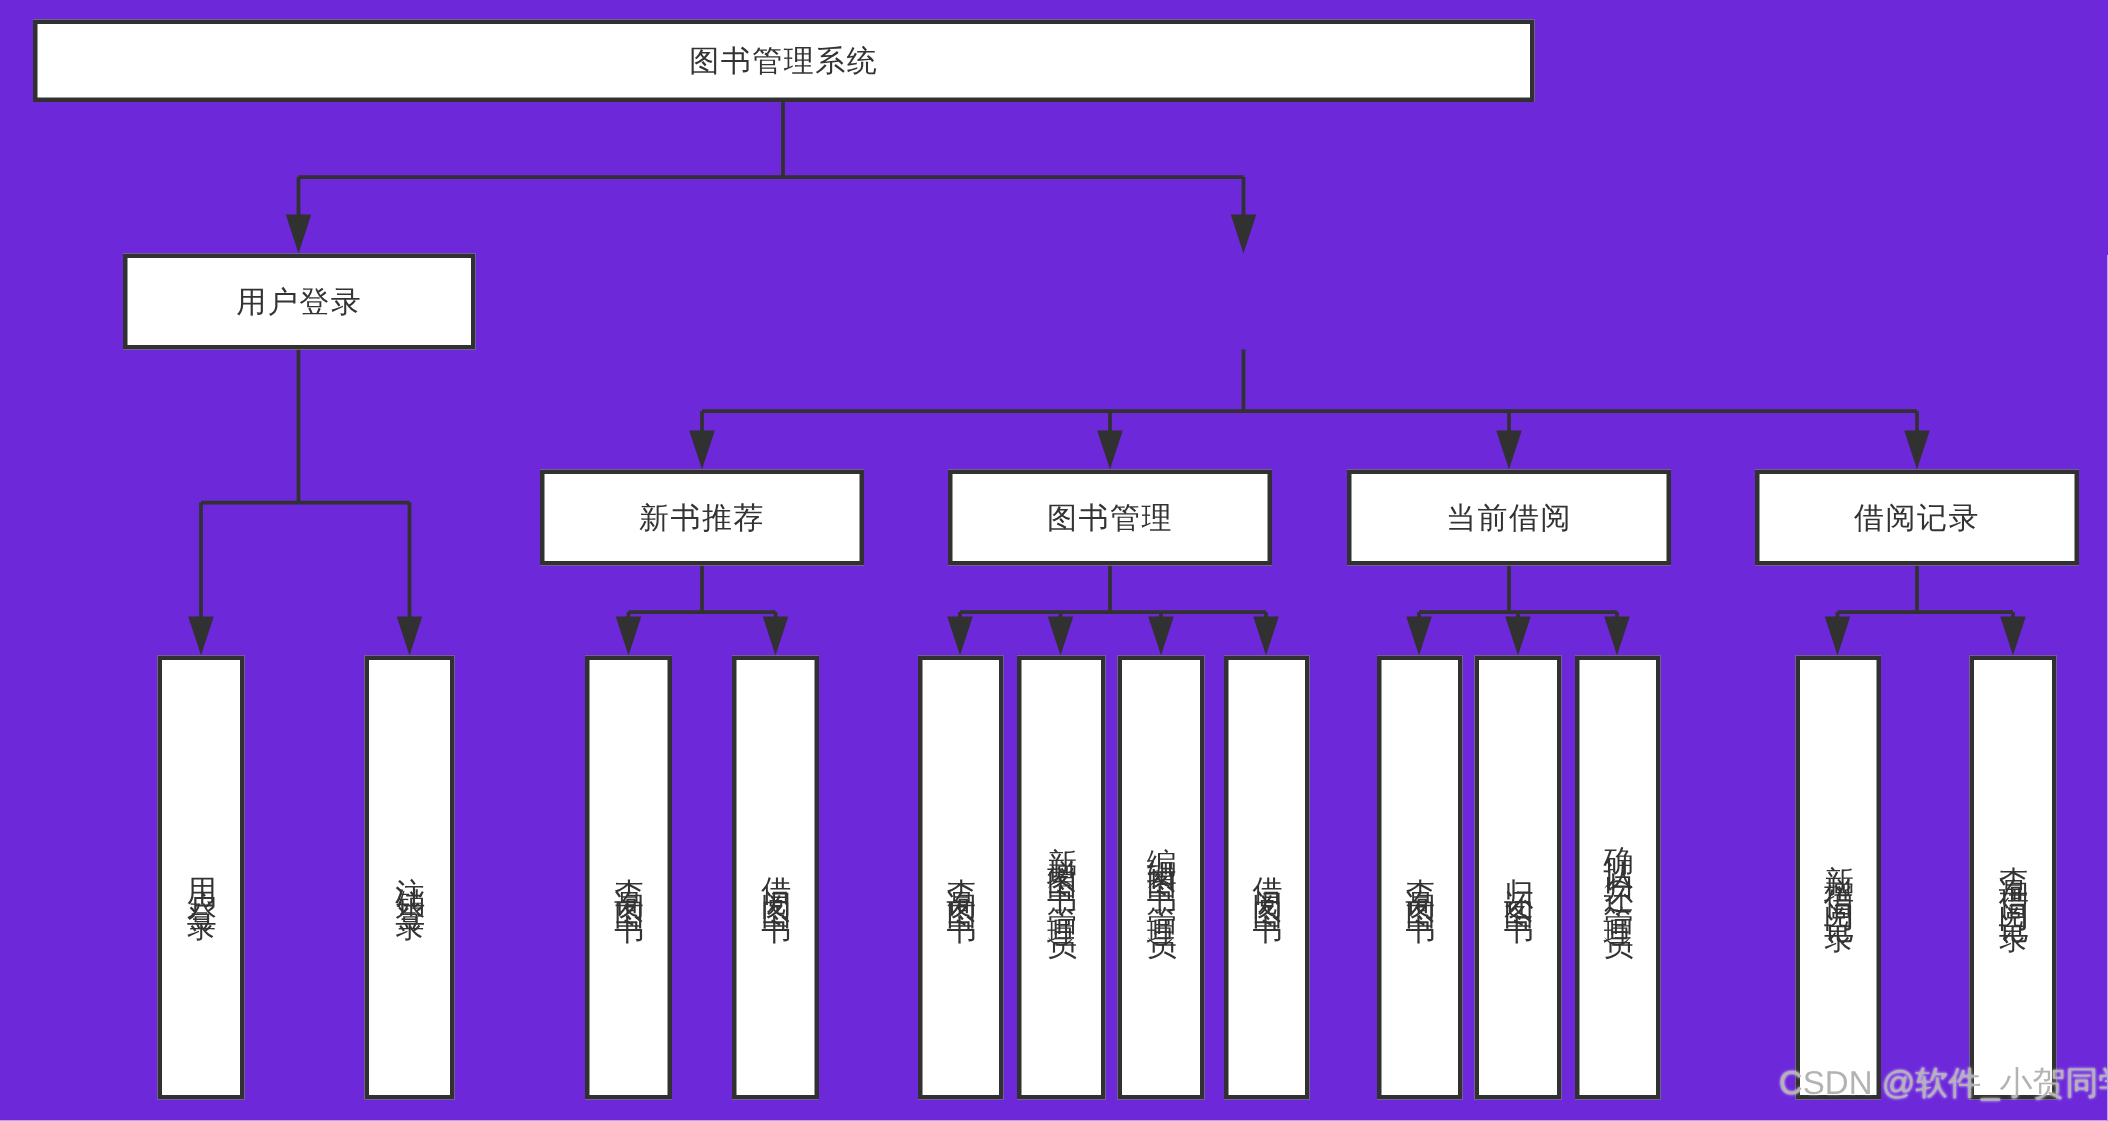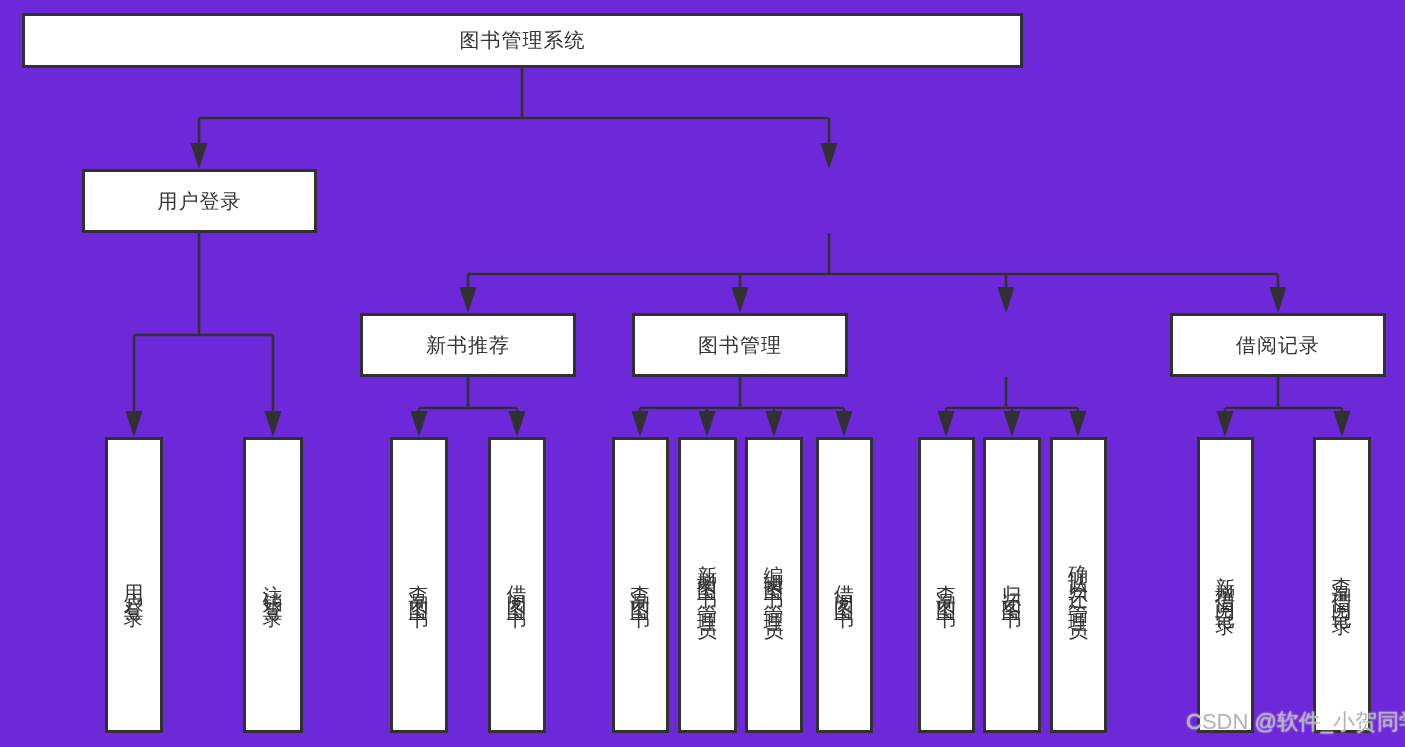--- a/index.html
+++ b/index.html
@@ -73,20 +73,21 @@
       <polygon points="1333.5,411 1350.5,411 1342,437" fill="#313131" stroke="none"></polygon>
     </g>
   </svg>
 
   <div class="node" style="left:22px;top:13px;width:1001px;height:55px">图书管理系统</div>
 
   <div class="node" style="left:82px;top:169px;width:235px;height:64px">用户登录</div>
 
   <div class="node" style="left:360px;top:313px;width:216px;height:64px">新书推荐</div>
   <div class="node" style="left:632px;top:313px;width:216px;height:64px">图书管理</div>
+  <div class="node" style="left:898px;top:313px;width:216px;height:64px">当前借阅</div>
   <div class="node" style="left:1170px;top:313px;width:216px;height:64px">借阅记录</div>
 
   <div class="node leaf" style="left:105px;top:437px;width:58px;height:296px">用户登录</div>
   <div class="node leaf" style="left:243px;top:437px;width:60px;height:296px">注销登录</div>
 
   <div class="node leaf" style="left:390px;top:437px;width:58px;height:296px">查询图书</div>
   <div class="node leaf" style="left:488px;top:437px;width:58px;height:296px">借阅图书</div>
 
   <div class="node leaf" style="left:612px;top:437px;width:57px;height:296px">查询图书</div>
   <div class="node leaf" style="left:678px;top:437px;width:59px;height:296px">新增图书（管理员）</div>

